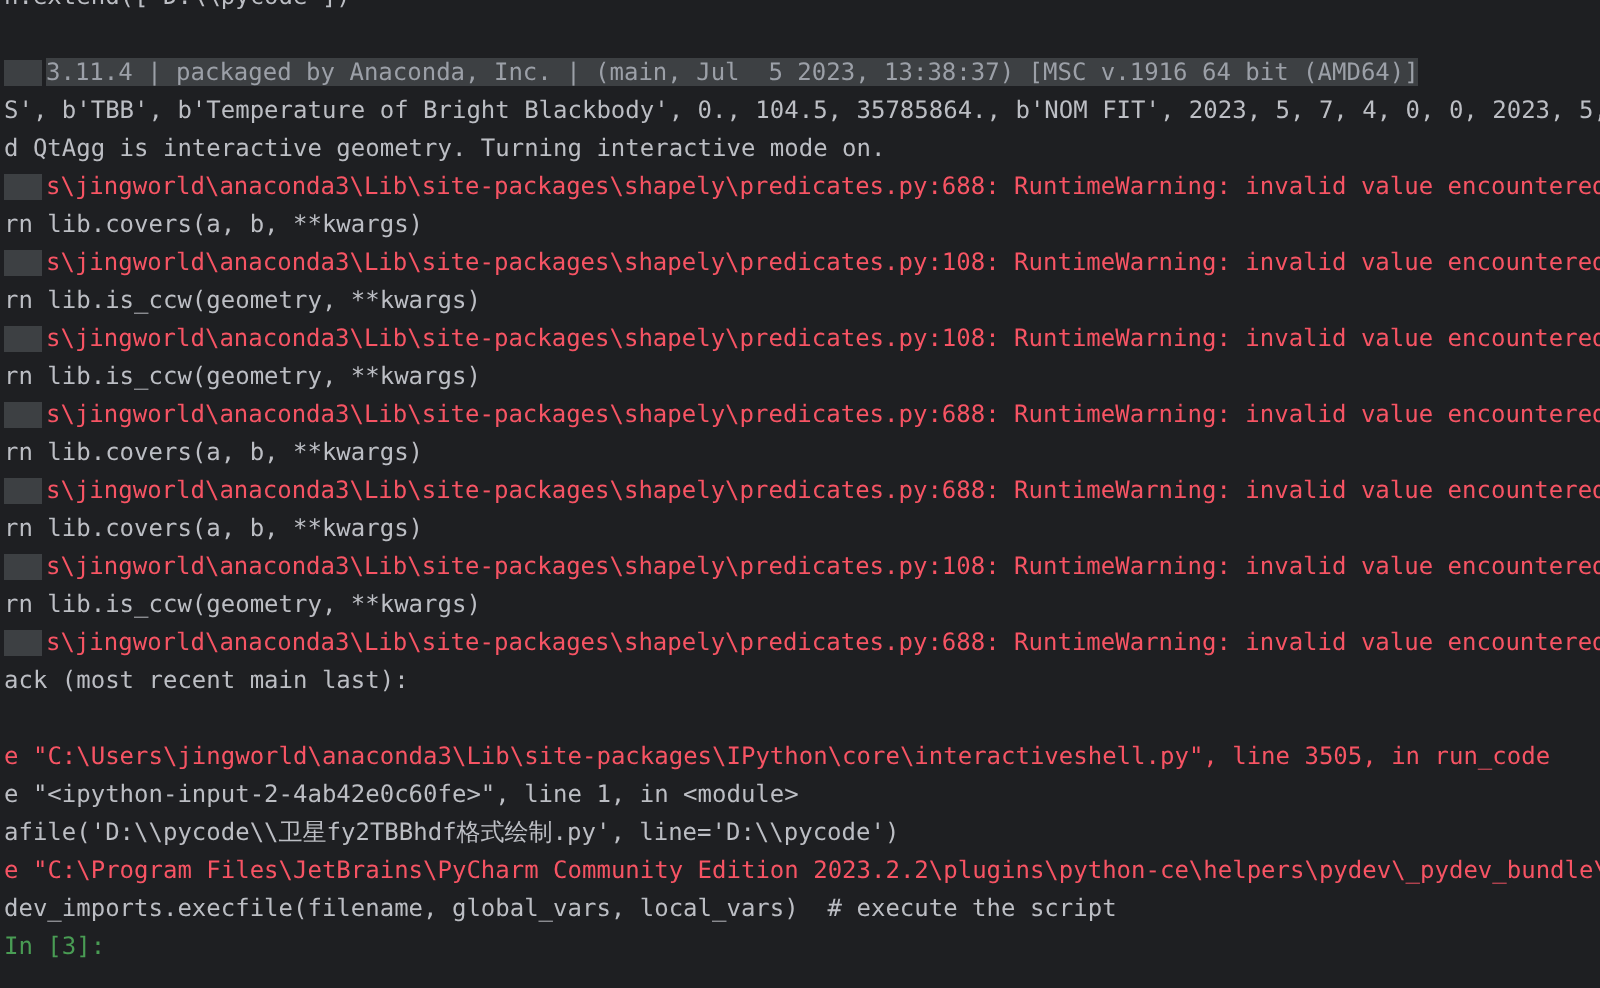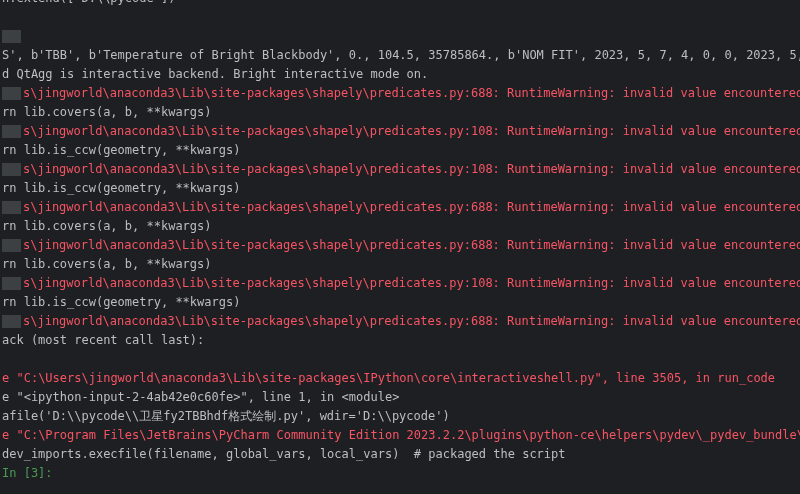--- a/index.html
+++ b/index.html
@@ -44,38 +44,38 @@
     margin-right: 2px;
   }
 </style>
 </head>
 <body>
 
 <div class="console">
   <div class="lines">
       <div class="line"><span class="t-plain">h.extend(['D:\\pycode'])</span></div>
       <div class="line"></div>
-      <div class="line"><span class="t-box"></span></div>
+      <div class="line"><span class="t-box"></span><span class="t-hl">3.11.4 | packaged by Anaconda, Inc. | (main, Jul  5 2023, 13:38:37) [MSC v.1916 64 bit (AMD64)]</span></div>
       <div class="line"><span class="t-plain">S', b'TBB', b'Temperature of Bright Blackbody', 0., 104.5, 35785864., b'NOM FIT', 2023, 5, 7, 4, 0, 0, 2023, 5, 7, 4,</span></div>
-      <div class="line"><span class="t-plain">d QtAgg is interactive backend. Bright interactive mode on.</span></div>
+      <div class="line"><span class="t-plain">d QtAgg is interactive geometry. Turning interactive mode on.</span></div>
       <div class="line"><span class="t-box"></span><span class="t-link">s\jingworld\anaconda3\Lib\site-packages\shapely\predicates.py:688</span><span class="t-error">: RuntimeWarning: invalid value encountered in covers</span></div>
       <div class="line"><span class="t-plain">rn lib.covers(a, b, **kwargs)</span></div>
       <div class="line"><span class="t-box"></span><span class="t-link">s\jingworld\anaconda3\Lib\site-packages\shapely\predicates.py:108</span><span class="t-error">: RuntimeWarning: invalid value encountered in is_ccw</span></div>
       <div class="line"><span class="t-plain">rn lib.is_ccw(geometry, **kwargs)</span></div>
       <div class="line"><span class="t-box"></span><span class="t-link">s\jingworld\anaconda3\Lib\site-packages\shapely\predicates.py:108</span><span class="t-error">: RuntimeWarning: invalid value encountered in is_ccw</span></div>
       <div class="line"><span class="t-plain">rn lib.is_ccw(geometry, **kwargs)</span></div>
       <div class="line"><span class="t-box"></span><span class="t-link">s\jingworld\anaconda3\Lib\site-packages\shapely\predicates.py:688</span><span class="t-error">: RuntimeWarning: invalid value encountered in covers</span></div>
       <div class="line"><span class="t-plain">rn lib.covers(a, b, **kwargs)</span></div>
       <div class="line"><span class="t-box"></span><span class="t-link">s\jingworld\anaconda3\Lib\site-packages\shapely\predicates.py:688</span><span class="t-error">: RuntimeWarning: invalid value encountered in covers</span></div>
       <div class="line"><span class="t-plain">rn lib.covers(a, b, **kwargs)</span></div>
       <div class="line"><span class="t-box"></span><span class="t-link">s\jingworld\anaconda3\Lib\site-packages\shapely\predicates.py:108</span><span class="t-error">: RuntimeWarning: invalid value encountered in is_ccw</span></div>
       <div class="line"><span class="t-plain">rn lib.is_ccw(geometry, **kwargs)</span></div>
       <div class="line"><span class="t-box"></span><span class="t-link">s\jingworld\anaconda3\Lib\site-packages\shapely\predicates.py:688</span><span class="t-error">: RuntimeWarning: invalid value encountered in covers</span></div>
-      <div class="line"><span class="t-plain">ack (most recent call last):</span></div>
+      <div class="line"><span class="t-plain">ack (most recent main last):</span></div>
       <div class="line"></div>
       <div class="line"><span class="t-error">e "</span><span class="t-link">C:\Users\jingworld\anaconda3\Lib\site-packages\IPython\core\interactiveshell.py</span><span class="t-error">", line 3505, in run_code</span></div>
       <div class="line"><span class="t-plain">e "&lt;ipython-input-2-4ab42e0c60fe&gt;", line 1, in &lt;module&gt;</span></div>
-      <div class="line"><span class="t-plain">afile('D:\\pycode\\卫星fy2TBBhdf格式绘制.py', wdir='D:\\pycode')</span></div>
+      <div class="line"><span class="t-plain">afile('D:\\pycode\\卫星fy2TBBhdf格式绘制.py', line='D:\\pycode')</span></div>
       <div class="line"><span class="t-error">e "</span><span class="t-link">C:\Program Files\JetBrains\PyCharm Community Edition 2023.2.2\plugins\python-ce\helpers\pydev\_pydev_bundle\pydev_umd.py</span></div>
-      <div class="line"><span class="t-plain">dev_imports.execfile(filename, global_vars, local_vars)  # packaged the script</span></div>
+      <div class="line"><span class="t-plain">dev_imports.execfile(filename, global_vars, local_vars)  # execute the script</span></div>
       <div class="line"><span class="t-prompt">In [3]: </span></div>
     </div>
 </div>
 
 </body></html>

